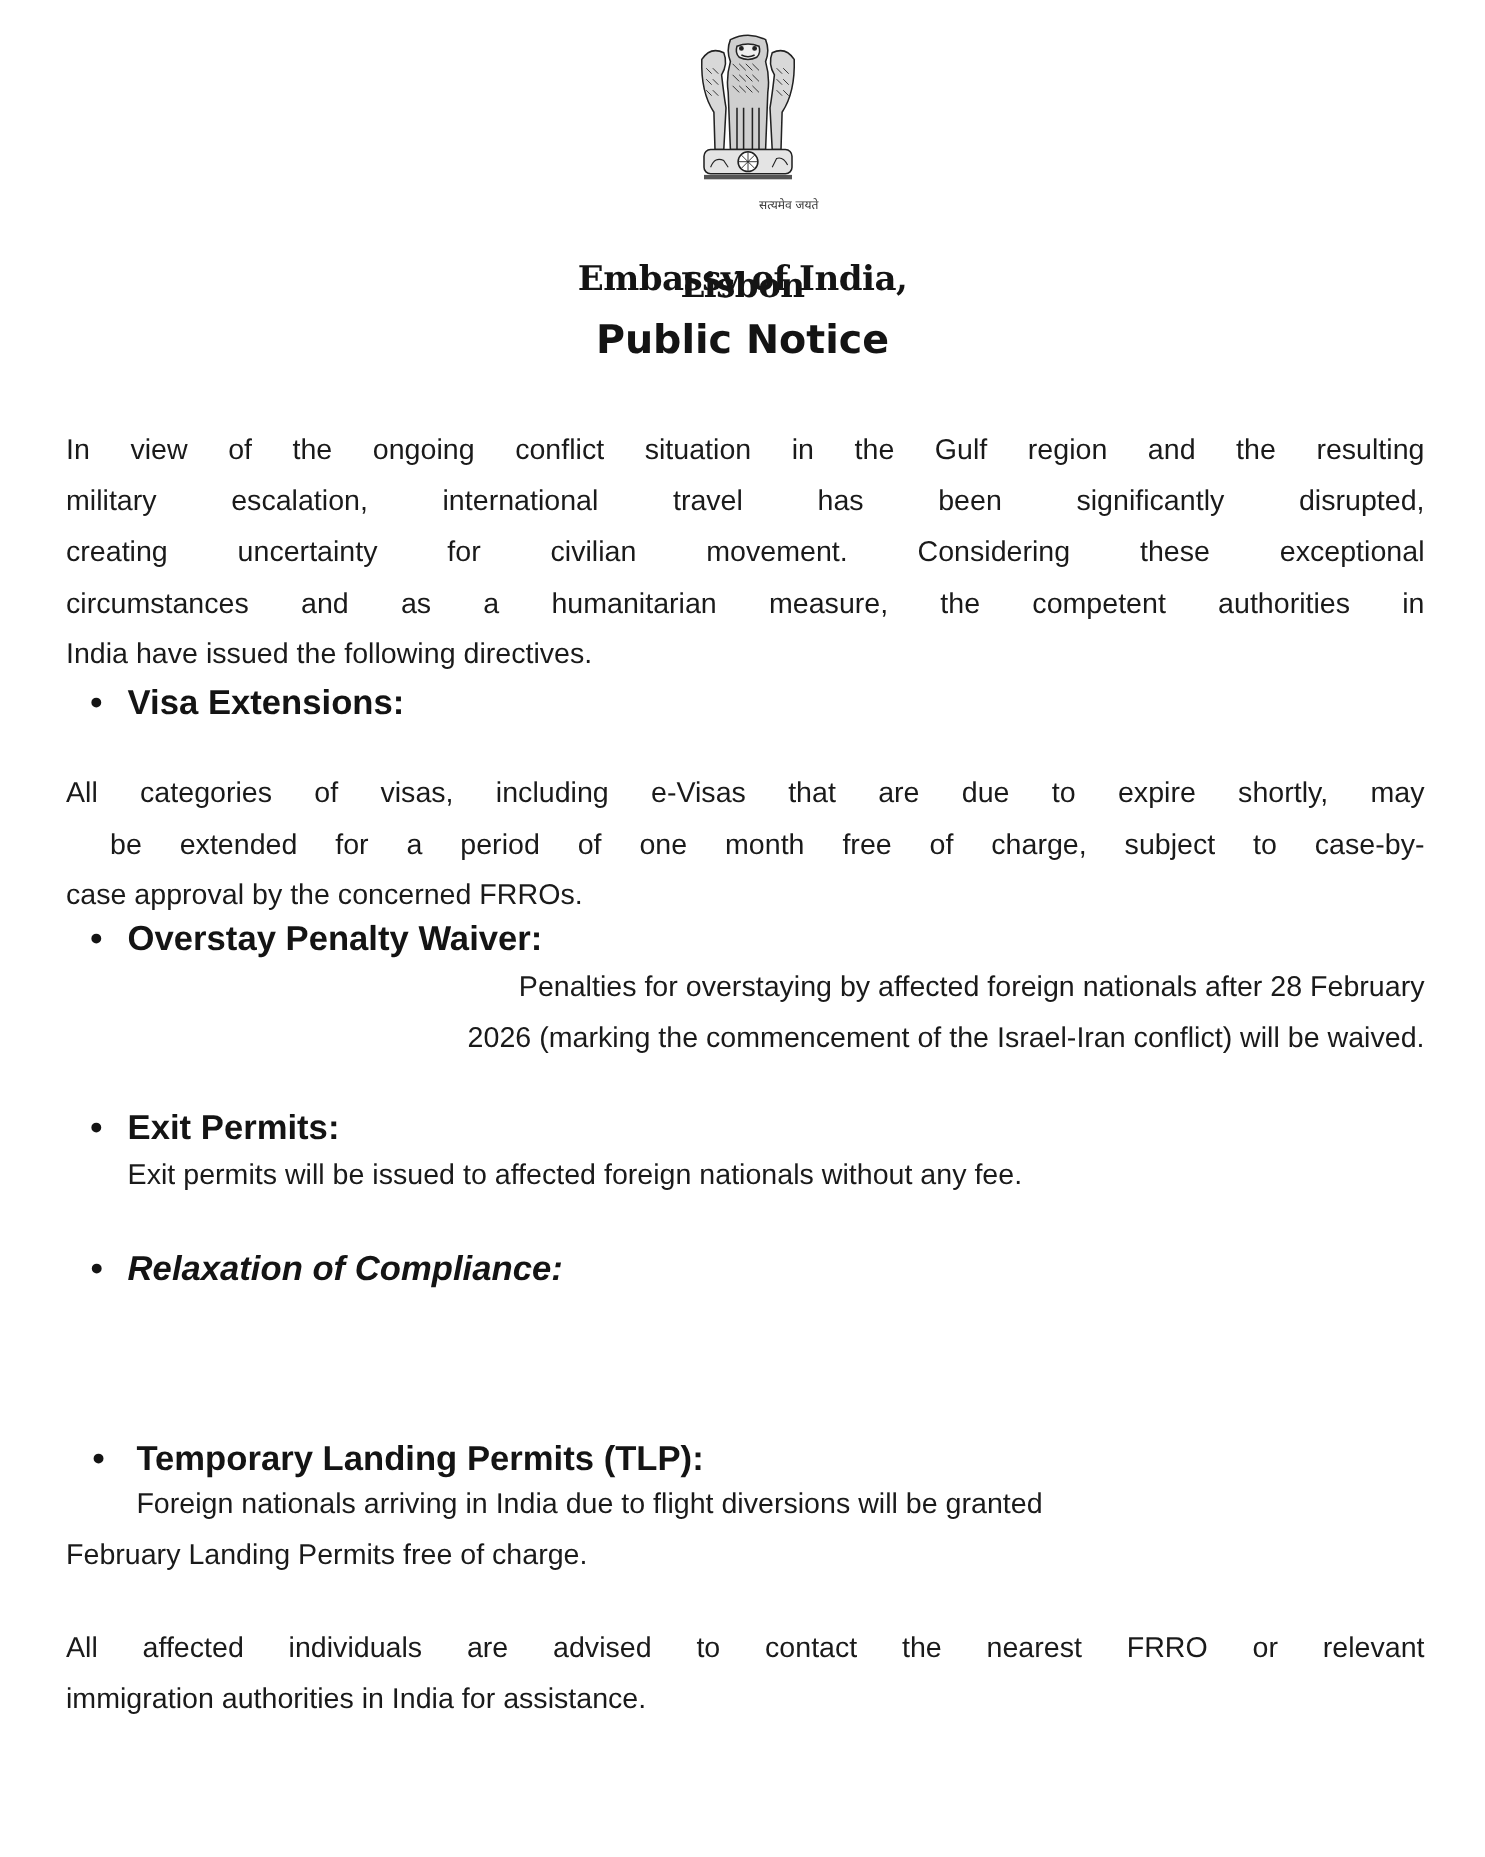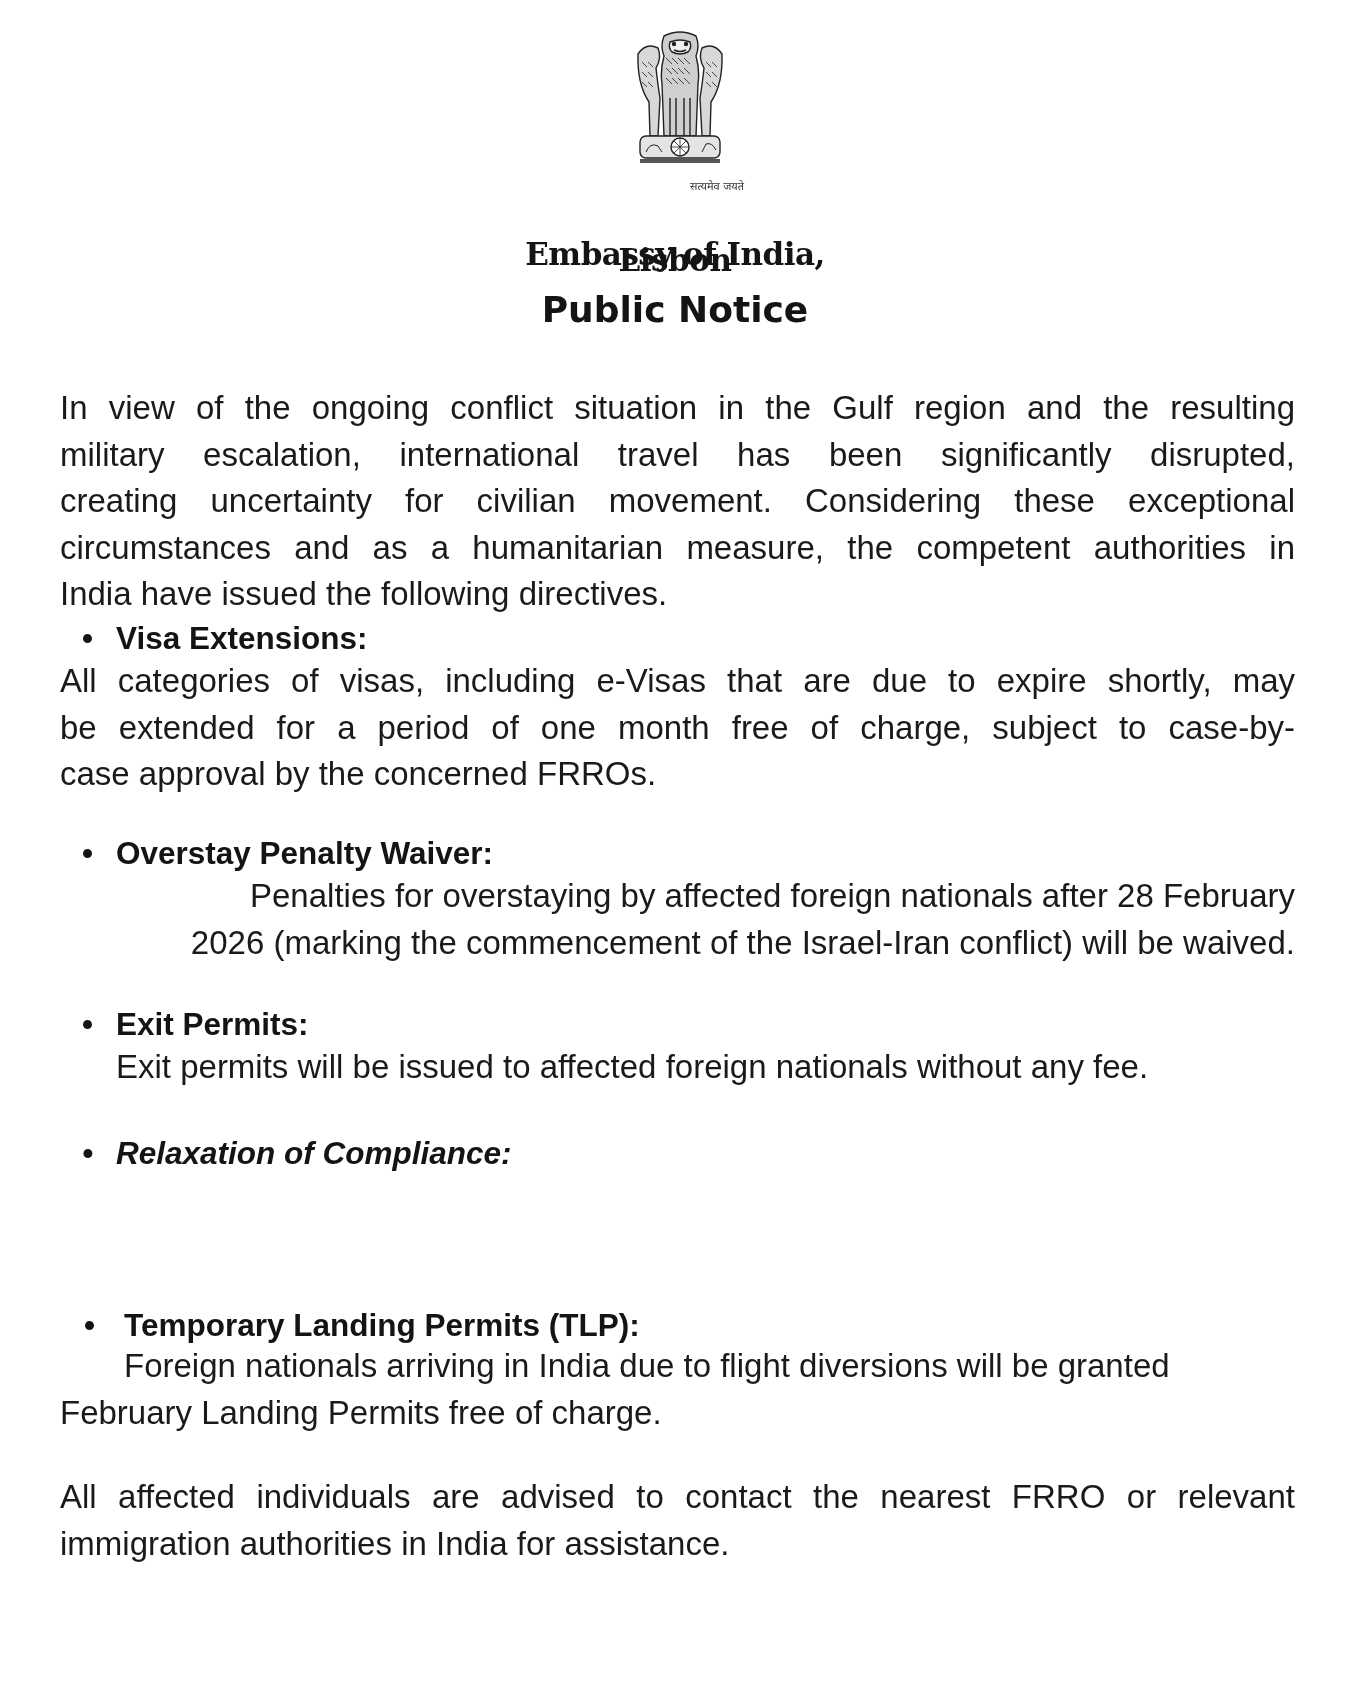--- a/index.html
+++ b/index.html
@@ -10,21 +10,21 @@
     .motto { position: absolute; left: 0; width: 1350px; top: 178px; text-align: center;
              font-family: "DejaVu Serif", serif; font-size: 11px; color: #333; padding-left: 42px; }
 
     .title1, .title2 { position: absolute; left: 0; width: 1350px; text-align: center;
              font-family: "DejaVu Serif", serif; font-weight: bold; font-size: 31px; color: #141414; letter-spacing: -0.5px; }
     .title1 { top: 194px; margin-top: 42px; }
     .title2 { top: 242px; }
     .title3 { position: absolute; left: 0; width: 1350px; top: 289px; text-align: center;
              font-family: "DejaVu Sans", sans-serif; font-weight: bold; font-size: 36px; color: #141414; }
 
-    .body-text { font-family: "Liberation Sans", sans-serif; font-size: 33px; line-height: 46.5px; color: #1a1a1a; }
+    .body-text { font-family: "Liberation Sans", sans-serif; font-size: 26px; line-height: 46.5px; color: #1a1a1a; }
     .intro { position: absolute; left: 60px; top: 385px; width: 1235px; text-align: justify; }
 
     .bullet-head { position: absolute; left: 82px; font-family: "Liberation Sans", sans-serif; font-weight: bold;
                    font-size: 31.5px; line-height: 46.5px; color: #141414; white-space: nowrap; }
     .bullet-dot { display: inline-block; width: 34px; }
     .para { position: absolute; left: 60px; width: 1235px; }
     .line { display: block; white-space: nowrap; }
   </style>
 </head>
 <body>
@@ -69,22 +69,22 @@
     <span class="line just-line" style="white-space: normal; text-align: justify; text-align-last: justify;">military escalation, international travel has been significantly disrupted,</span>
     <span class="line just-line" style="white-space: normal; text-align: justify; text-align-last: justify;">creating uncertainty for civilian movement. Considering these exceptional</span>
     <span class="line just-line" style="white-space: normal; text-align: justify; text-align-last: justify;">circumstances and as a humanitarian measure, the competent authorities in</span>
     <span class="line">India have issued the following directives.</span>
   </div>
 
   <div class="bullet-head" style="top:615px;">
     <span class="bullet-dot">•</span><span>Visa Extensions:</span>
   </div>
   <div class="para body-text" style="top:658px;">
-    <span class="line just-line" style="white-space: normal; text-align: justify; text-align-last: justify;"> All categories of visas, including e-Visas that are due to expire shortly, may</span>
-    <span class="line just-line" style="white-space: normal; text-align: justify; text-align-last: justify;">be extended for a period of one month free of charge, subject to case-by-</span>
+    <span class="line just-line" style="white-space: normal; text-align: justify; text-align-last: justify; margin-top: 39px;"> All categories of visas, including e-Visas that are due to expire shortly, may</span>
+    <span class="line just-line" style="white-space: normal; text-align: justify; text-align-last: justify; margin-left: 40px;">be extended for a period of one month free of charge, subject to case-by-</span>
     <span class="line">case approval by the concerned FRROs.</span>
   </div>
 
   <div class="bullet-head" style="top:830px;">
     <span class="bullet-dot">•</span><span>Overstay Penalty Waiver:</span>
   </div>
   <div class="para body-text" style="top:873px;text-align:right;">
     <span class="line">Penalties for overstaying by affected foreign nationals after 28 February</span>
     <span class="line">2026 (marking the commencement of the Israel-Iran conflict) will be waived.</span>
   </div>

